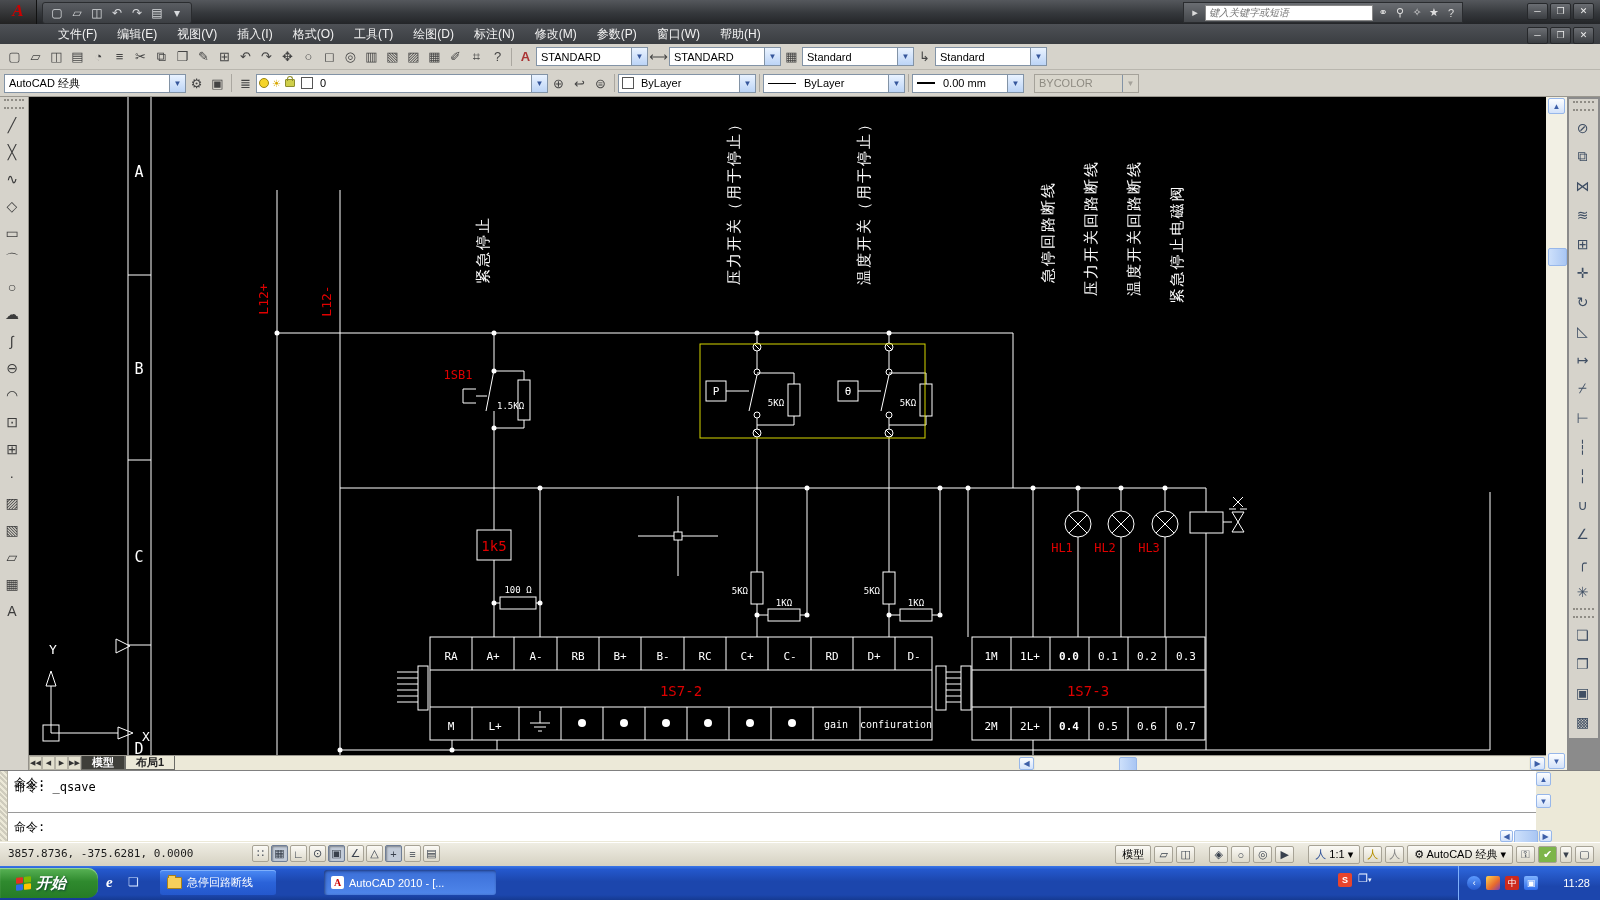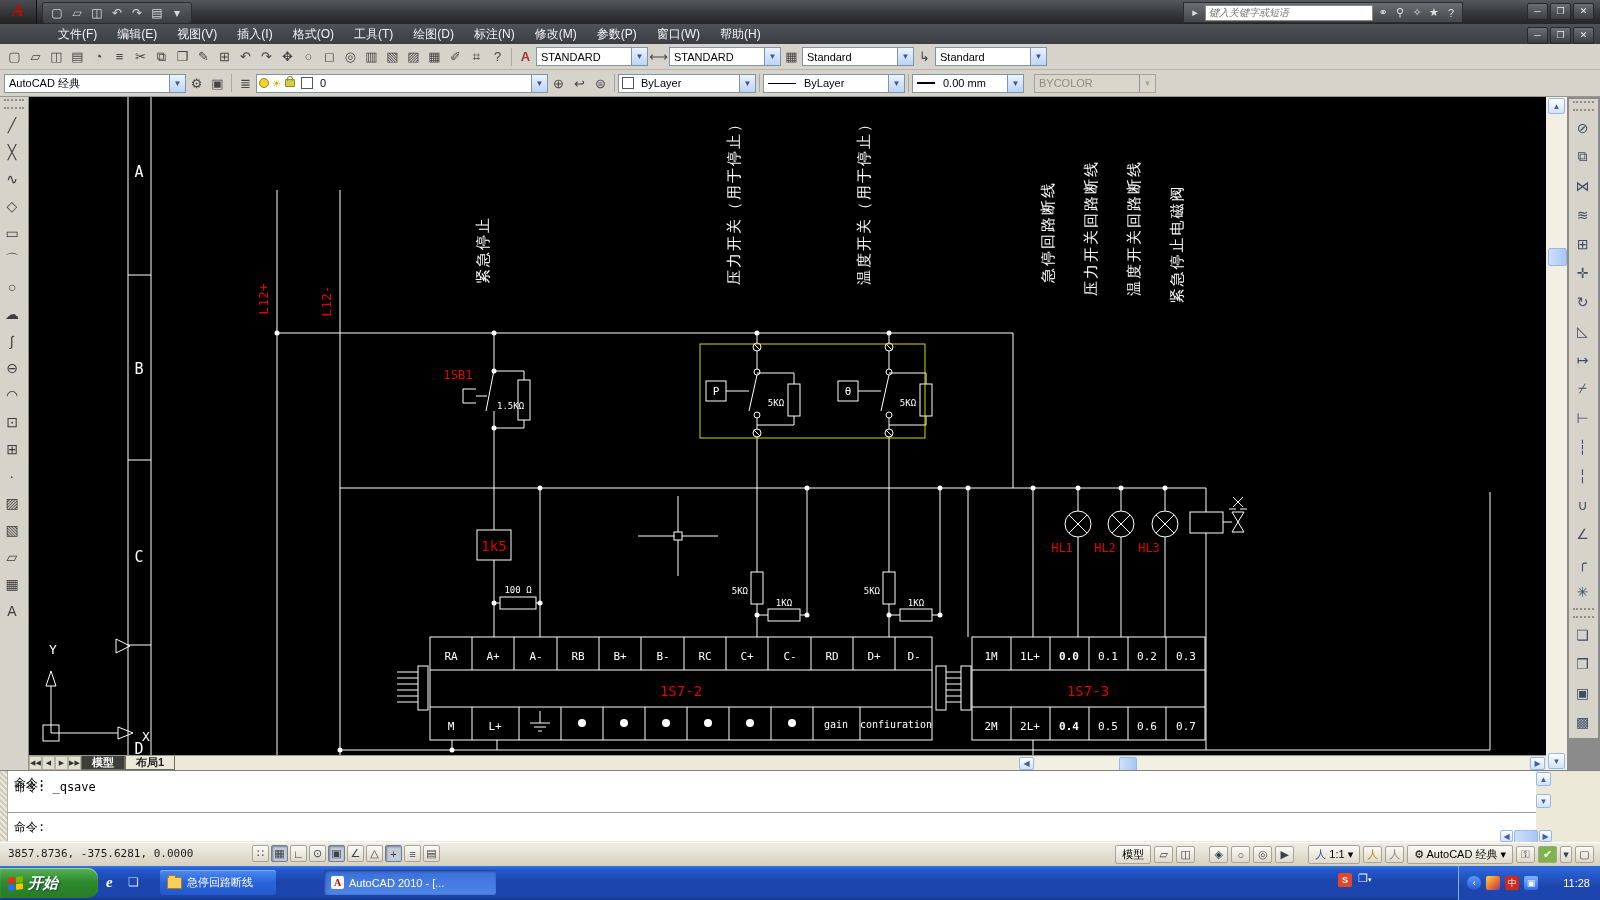--- a/index.html
+++ b/index.html
@@ -78,21 +78,21 @@
   .stbtn{width:17px;height:17px;display:flex;align-items:center;justify-content:center;font-size:11px;color:#39414d;
          background:linear-gradient(#fbfaf6,#dedacb);border:1px solid #a7a396;border-radius:2px;box-sizing:border-box;}
   .stbtn.pressed{background:#c2cbd8;border-color:#6f7e96;box-shadow:inset 1px 1px 2px rgba(0,0,0,.35);}
   #status-right{right:6px;top:845px;display:flex;align-items:center;gap:3px;font-size:11px;}
   #status-right .stbtn{width:19px;}
   .st-text{padding:1px 6px;border:1px solid #a7a396;background:linear-gradient(#fbfaf6,#dedacb);border-radius:2px;font-size:11px;}
   
   #taskbar{left:0;top:866px;width:1600px;height:34px;background:linear-gradient(#3a76e8,#2458cd 10%,#1c46ad 45%,#1c46ad 85%,#153a92);}
   #startbtn{left:0;top:868px;width:98px;height:30px;border-radius:0 10px 10px 0;
             background:linear-gradient(#59b356,#2f8a2e 45%,#267c26);box-shadow:inset 0 1px 1px #9fd89c;
-            display:flex;align-items:center;gap:5px;padding-left:8px;box-sizing:border-box;}
+            display:flex;align-items:center;gap:5px;padding-left:16px;box-sizing:border-box;}
   #startbtn .flag{display:grid;grid-template-columns:7px 7px;grid-gap:1px;transform:skewY(-6deg);}
   #startbtn .flag i{width:7px;height:6px;border-radius:1px;}
   #start-label{font:italic bold 15px "Liberation Sans",sans-serif;color:#fff;text-shadow:1px 1px 2px #143;}
   .tsk{position:absolute;top:870px;height:25px;display:flex;align-items:center;gap:5px;padding:0 7px;border-radius:3px;
        background:linear-gradient(#4c8bf5,#2b63d9 50%,#2458cd);box-shadow:inset 0 1px 0 #7fb0fb;color:#fff;font-size:11px;white-space:nowrap;overflow:hidden;}
   .tsk.pressed{background:linear-gradient(#3b6fd8,#4f86ea);box-shadow:inset 1px 1px 3px rgba(0,0,30,.5);}
   .folder{width:13px;height:10px;background:#f7cf5c;border:1px solid #a8801a;border-radius:1px;position:relative;}
   .folder:before{content:"";position:absolute;left:0;top:-3px;width:6px;height:2px;background:#f7cf5c;border:1px solid #a8801a;border-bottom:none;}
   .acadico{width:13px;height:13px;background:#fff;border-radius:2px;color:#c00;font:bold 10px "Liberation Serif",serif;text-align:center;line-height:13px;}
   #tray{right:0;top:866px;height:34px;display:flex;align-items:center;gap:5px;padding:0 10px 0 8px;
@@ -237,21 +237,21 @@
     <span class="lt-line mini"></span>
     <span class="val">ByLayer</span>
     <span class="arrow">▼</span>
     </span>
   <span class="tsep"></span>
   <span class="combo" style="width:112px;">
     <span class="lt-line mini" style="width:18px;height:2px;"></span>
     <span class="val">0.00 mm</span>
     <span class="arrow">▼</span>
     </span>
-  <span class="combo disabled" style="width:122px;margin-left:10px;">
+  <span class="combo disabled" style="width:105px;margin-left:10px;">
     <span class="val">BYCOLOR</span>
     <span class="arrow">▼</span>
     </span>
 </div>
 
 <div class="abs" id="left-strip">
   <div class="vgrip"></div>
   <span>
     
   <span class="tbtn" style="display:flex;">╱</span><span class="tbtn" style="display:flex;">╳</span><span class="tbtn" style="display:flex;">∿</span><span class="tbtn" style="display:flex;">◇</span><span class="tbtn" style="display:flex;">▭</span><span class="tbtn" style="display:flex;">⌒</span><span class="tbtn" style="display:flex;">○</span><span class="tbtn" style="display:flex;">☁</span><span class="tbtn" style="display:flex;">∫</span><span class="tbtn" style="display:flex;">⊖</span><span class="tbtn" style="display:flex;">◠</span><span class="tbtn" style="display:flex;">⊡</span><span class="tbtn" style="display:flex;">⊞</span><span class="tbtn" style="display:flex;">∙</span><span class="tbtn" style="display:flex;">▨</span><span class="tbtn" style="display:flex;">▧</span><span class="tbtn" style="display:flex;">▱</span><span class="tbtn" style="display:flex;">▦</span><span class="tbtn" style="display:flex;">A</span></span>

